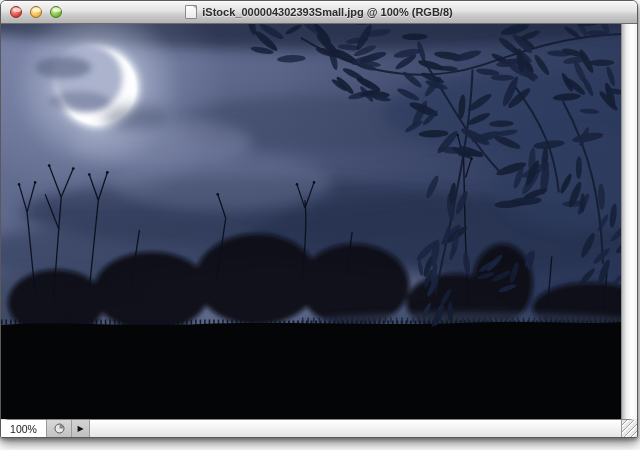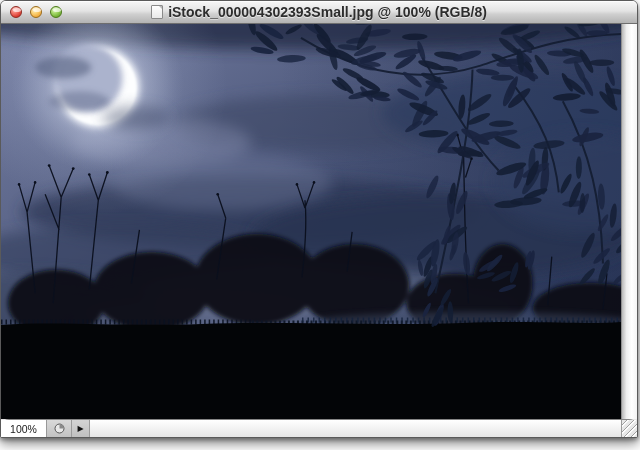--- a/index.html
+++ b/index.html
@@ -16,21 +16,21 @@
   .light::after{content:"";position:absolute;left:2px;top:1px;width:8px;height:4px;border-radius:50%;
     background:rgba(255,255,255,.65);}
   .light.red{background:radial-gradient(circle at 35% 30%,#ffb5ad 0%,#f2766b 35%,#d8352a 75%,#a81f18 100%);border:1px solid #8e2a22;box-sizing:border-box;}
   .light.yellow{background:radial-gradient(circle at 35% 30%,#ffeec2 0%,#fbd378 35%,#f0a93a 75%,#c7831e 100%);border:1px solid #9a6c1d;box-sizing:border-box;}
   .light.green{background:radial-gradient(circle at 35% 30%,#e4f7c2 0%,#a5d96a 35%,#6fae2f 75%,#4b7d17 100%);border:1px solid #4c7a1a;box-sizing:border-box;}
   .title-wrap{position:absolute;left:0;right:0;top:0;height:22px;display:flex;align-items:center;justify-content:center;gap:5px;pointer-events:none;}
   .doc-icon{width:10px;height:12px;background:linear-gradient(180deg,#ffffff,#e9e9e9);border:1px solid #8a8a8a;
     border-radius:1px;position:relative;flex:0 0 auto;}
   .doc-icon::after{content:"";position:absolute;right:0;top:0;width:0;height:0;
     border-left:3px solid transparent;border-top:3px solid #b9b9b9;}
-  .title-text{font-size:14px;font-weight:bold;color:#2d2d2d;text-shadow:0 1px 0 rgba(255,255,255,.6);white-space:nowrap;}
+  .title-text{font-size:11px;font-weight:bold;color:#2d2d2d;text-shadow:0 1px 0 rgba(255,255,255,.6);white-space:nowrap;}
   
   .content{flex:1 1 auto;display:flex;min-height:0;}
   .canvas-area{flex:1 1 auto;position:relative;overflow:hidden;background:#05070c;}
   .canvas-area svg{position:absolute;inset:0;width:100%;height:100%;display:block;}
   .v-scrollbar{flex:0 0 15px;background:linear-gradient(90deg,#b9b9b9 0%,#eeeeee 30%,#ffffff 65%,#f4f4f4 100%);
     border-left:1px solid #8f8f8f;}
   
   .statusbar{flex:0 0 17px;display:flex;align-items:stretch;border-top:1px solid #858585;
     background:linear-gradient(180deg,#fbfbfb,#dedede);font-size:10.5px;color:#1a1a1a;border-radius:8px;}
   .zoom-field{flex:0 0 45px;background:#ffffff;border-right:1px solid #989898;display:flex;align-items:center;}

